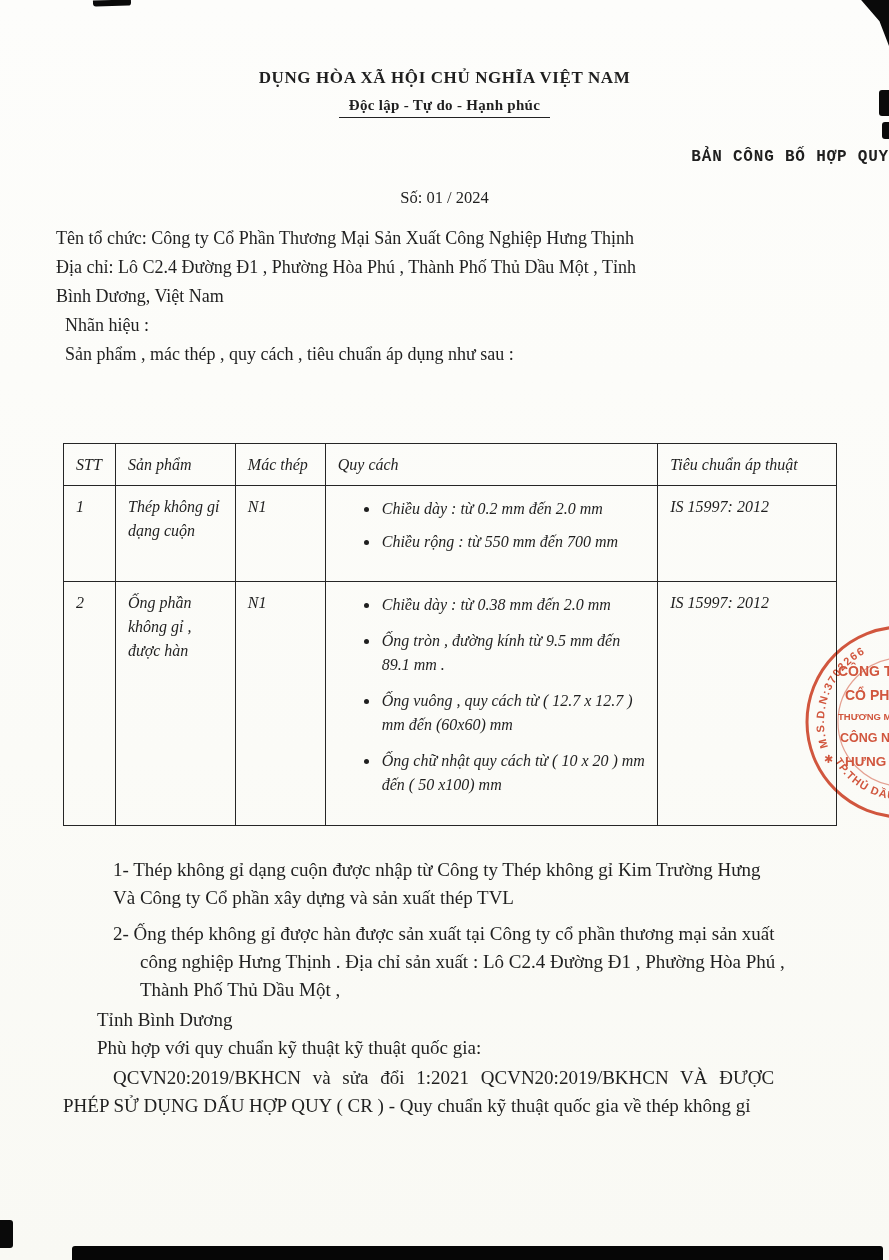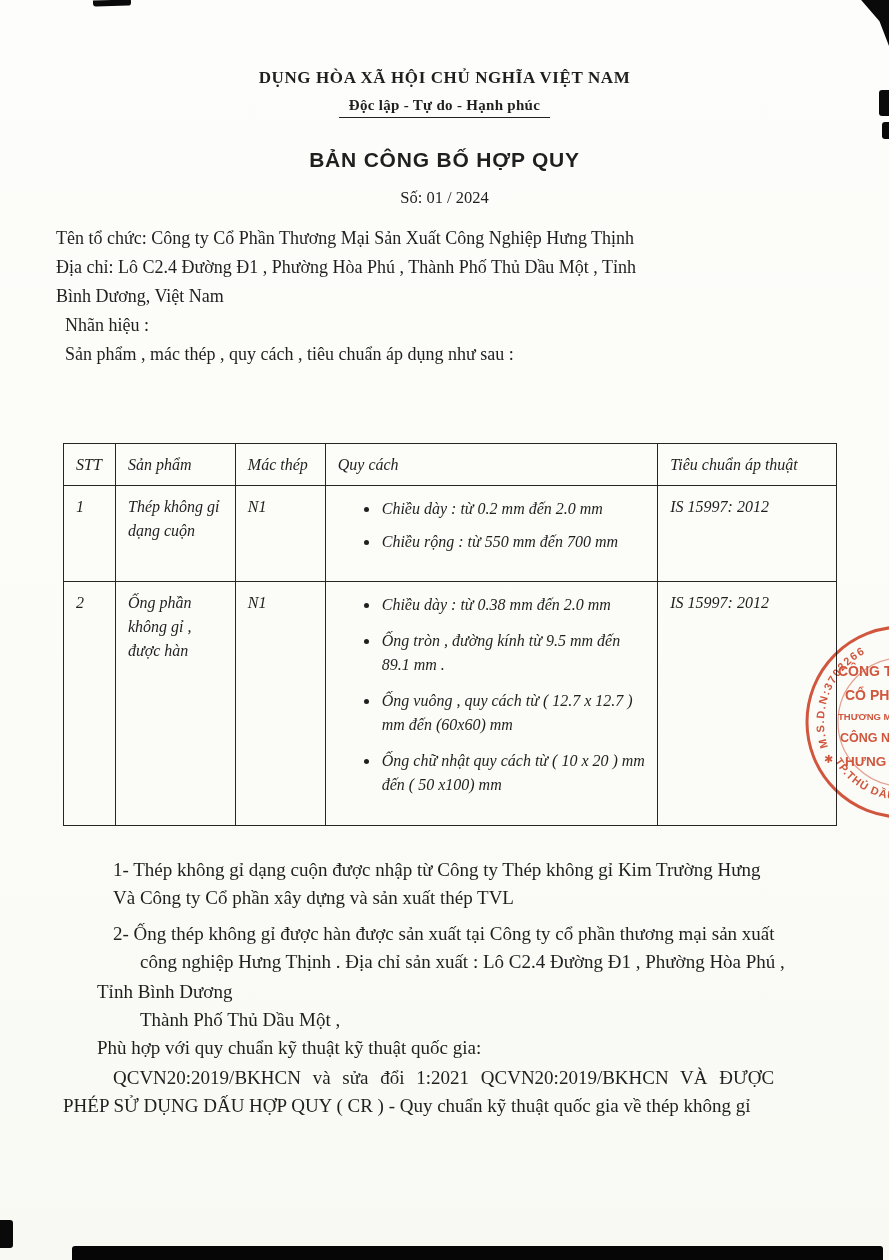--- a/index.html
+++ b/index.html
@@ -23,23 +23,23 @@
     margin-top: 9px;
     font-size: 15px;
     font-weight: bold;
     padding: 0 10px 3px 10px;
     border-bottom: 1.6px solid #222;
     letter-spacing: 0.3px;
   }
 
   .doc-title {
     position: absolute; top: 148px; left: 0; right: 0;
-    text-align: center;
-    font-family: Liberation Sans, sans-serif;
-    font-size: 21px; font-weight: bold; letter-spacing: 0.8px;
+    text-align: right;
+    font-family: Liberation Mono, monospace;
+    font-size: 16px; font-weight: bold; letter-spacing: 0.8px;
   }
   .doc-number {
     position: absolute; top: 188px; left: 0; right: 0;
     text-align: center; font-size: 16.5px;
   }
 
   
   .body-block {
     position: absolute; top: 224px; left: 56px; right: 52px;
     font-size: 18px; line-height: 29px;
@@ -179,22 +179,22 @@
         <td>IS 15997: 2012</td>
       </tr>
     </tbody>
   </table>
 
   <div class="notes-block">
     <div class="note-line ind-50">1- Thép không gỉ dạng cuộn được nhập từ Công ty Thép không gỉ Kim Trường Hưng</div>
     <div class="note-line ind-50">Và Công ty Cổ phần xây dựng và sản xuất thép TVL</div>
     <div class="note-line ind-50 mt-8">2- Ống thép không gỉ được hàn được sản xuất tại Công ty cổ phần thương mại sản xuất</div>
     <div class="note-line ind-77">công nghiệp Hưng Thịnh . Địa chỉ sản xuất : Lô C2.4 Đường Đ1 , Phường Hòa Phú ,</div>
+    <div class="note-line ind-77">Thành Phố Thủ Dầu Một ,</div>
     <div class="note-line ind-34 mt-2">Tỉnh Bình Dương</div>
-    <div class="note-line ind-77">Thành Phố Thủ Dầu Một ,</div>
     <div class="note-line ind-34">Phù hợp với quy chuẩn kỹ thuật kỹ thuật quốc gia:</div>
     <div class="note-line ind-50 wide-spacing mt-2">QCVN20:2019/BKHCN và sửa đổi 1:2021 QCVN20:2019/BKHCN VÀ ĐƯỢC</div>
     <div class="note-line">PHÉP SỬ DỤNG DẤU HỢP QUY ( CR ) -  Quy chuẩn kỹ thuật quốc gia về thép không gỉ</div>
   </div>
 
   <svg class="stamp" viewBox="0 0 220 220" width="220" height="220">
     <defs>
       <path id="arcTop" d="M 42.5 149 A 78 78 0 1 1 177.5 149" fill="none"></path>
       <path id="arcBottom" d="M 42.5 149 A 78 78 0 0 0 177.5 149" fill="none"></path>
     </defs>

